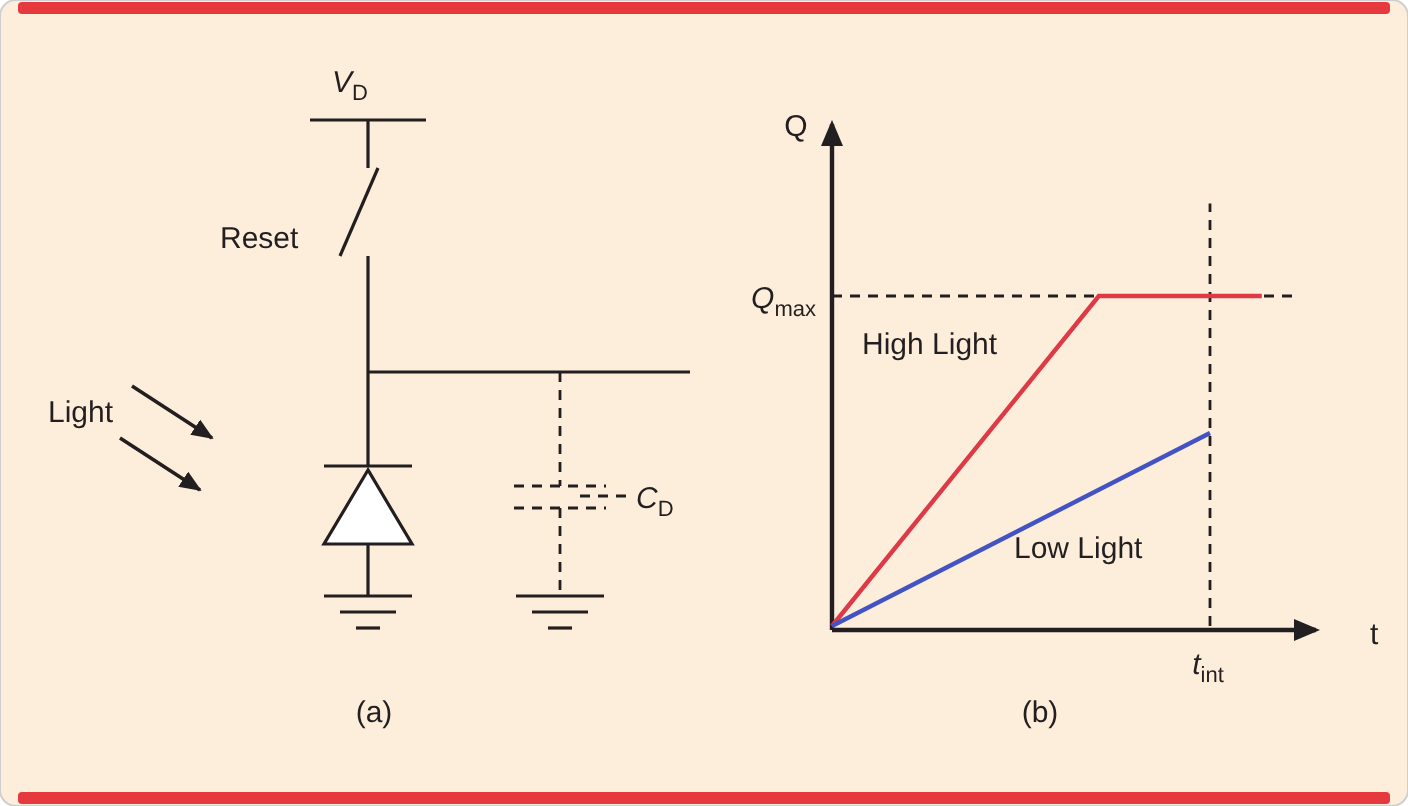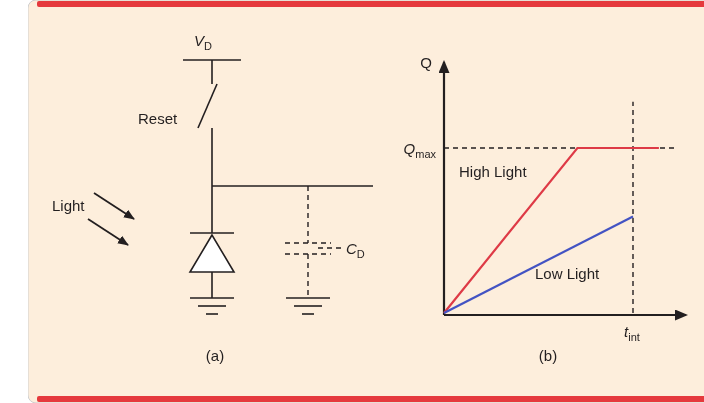--- a/index.html
+++ b/index.html
@@ -1,21 +1,20 @@
 <!DOCTYPE html>
 <html><head>
 <meta charset="utf-8">
 <style>
   html, body { margin: 0; padding: 0; background: #ffffff; }
   .figure-wrap {
     position: relative;
     width: 613px;
     height: 403px;
     font-family: "Liberation Sans", sans-serif;
-    margin-left: 28px;
   }
   svg text {
     font-family: "Liberation Sans", sans-serif;
     font-size: 15px;
     fill: #231f20;
   }
   svg .it  { font-style: italic; }
   svg .sub { font-size: 11px; }
   .wire   { stroke: #231f20; stroke-width: 1.6; fill: none; }
   .dashed { stroke: #231f20; stroke-width: 1.4; stroke-dasharray: 5 4; fill: none; }

